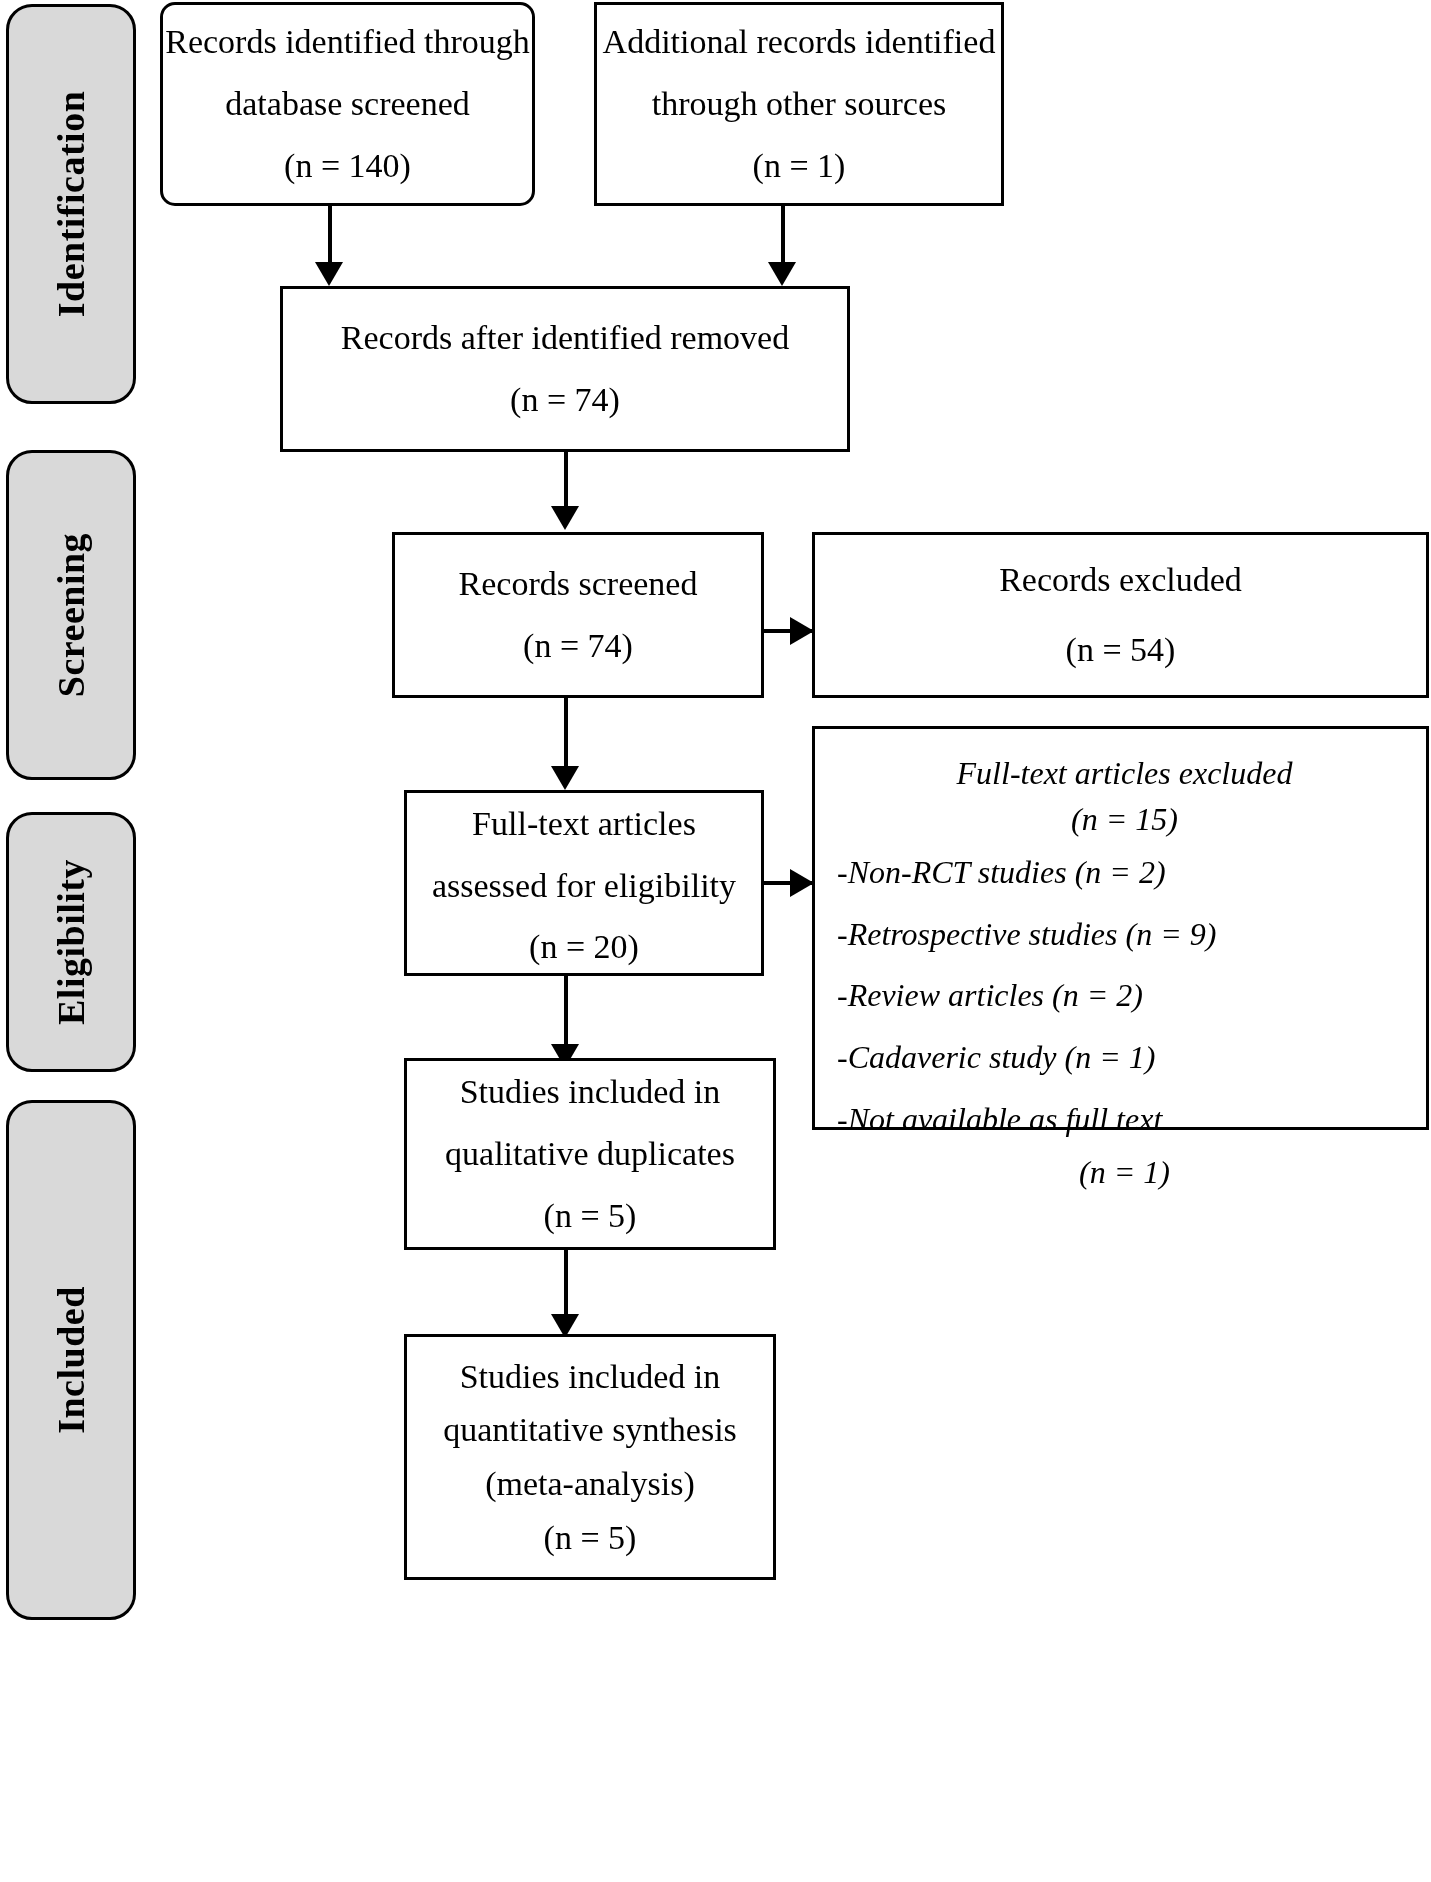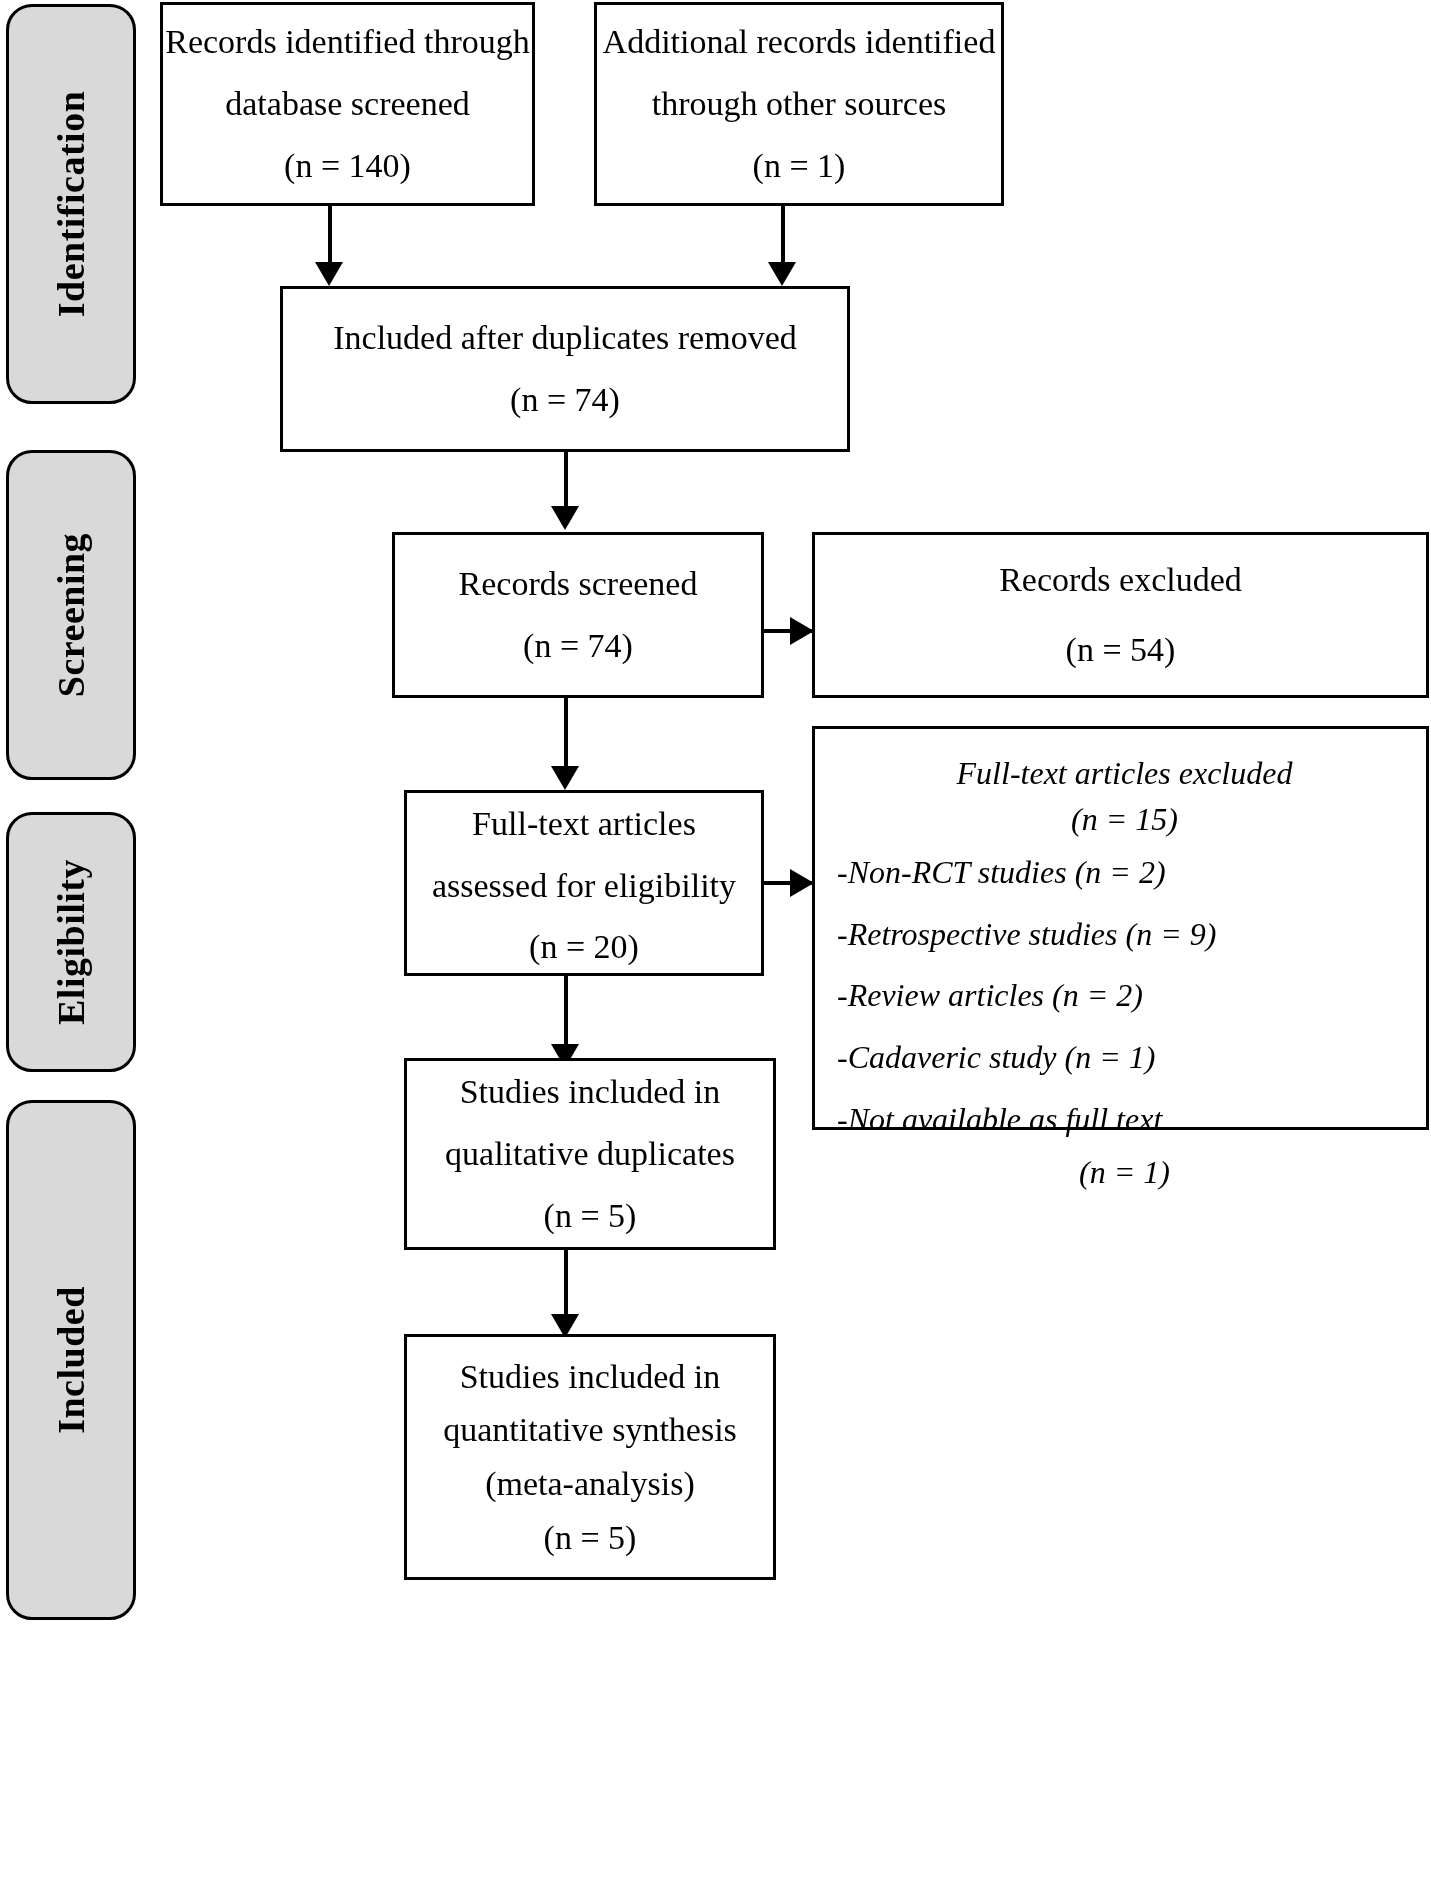--- a/index.html
+++ b/index.html
@@ -125,40 +125,40 @@
   </div>
 
   <div class="stage" style="top:812px; height:260px;">
     <span class="stage-label">Eligibility</span>
   </div>
 
   <div class="stage" style="top:1100px; height:520px;">
     <span class="stage-label">Included</span>
   </div>
 
-  <div class="box wide-lines" style="left:160px; top:2px; width:375px; height:204px;">
+  <div class="box wide-lines" style="left:160px; top:2px; width:375px; height:204px;border-radius:15px;">
     <span class="ln">Records identified through</span>
     <span class="ln">database screened</span>
     <span class="ln">(n = 140)</span>
   </div>
 
   <div class="box wide-lines" style="left:594px; top:2px; width:410px; height:204px;">
     <span class="ln">Additional records identified</span>
     <span class="ln">through other sources</span>
     <span class="ln">(n = 1)</span>
   </div>
 
   <div class="vline" style="left:328px; top:206px; height:58px;"></div>
   <div class="arrow-down" style="left:315px; top:262px;"></div>
 
   <div class="vline" style="left:781px; top:206px; height:58px;"></div>
   <div class="arrow-down" style="left:768px; top:262px;"></div>
 
   <div class="box wide-lines" style="left:280px; top:286px; width:570px; height:166px;">
-    <span class="ln">Included after duplicates removed</span>
+    <span class="ln">Records after identified removed</span>
     <span class="ln">(n = 74)</span>
   </div>
 
   <div class="vline" style="left:564px; top:452px; height:56px;"></div>
   <div class="arrow-down" style="left:551px; top:506px;"></div>
 
   <div class="box wide-lines" style="left:392px; top:532px; width:372px; height:166px;">
     <span class="ln">Records screened</span>
     <span class="ln">(n = 74)</span>
   </div>

